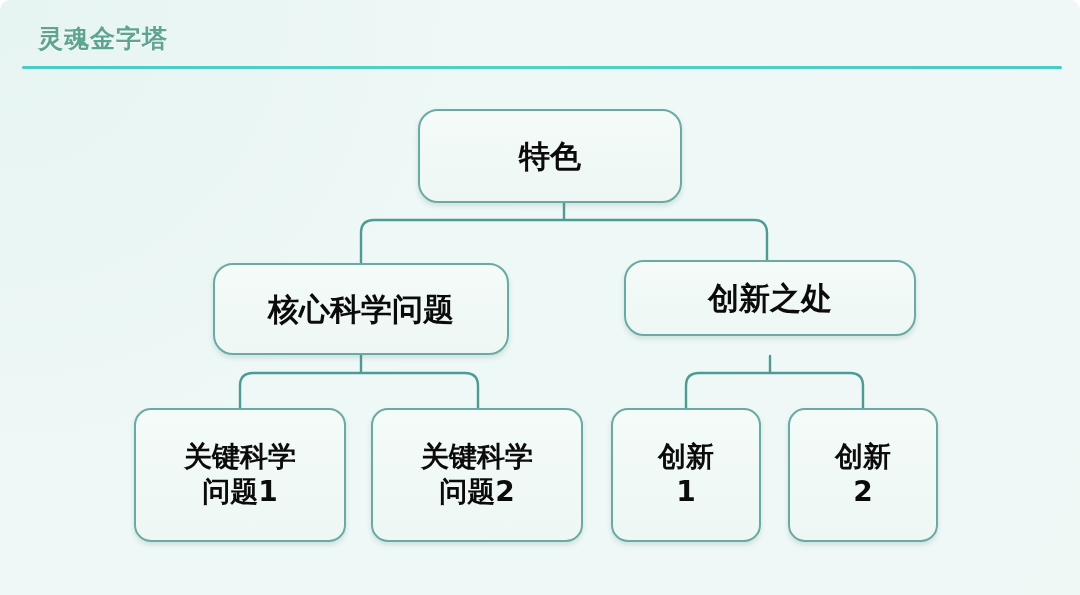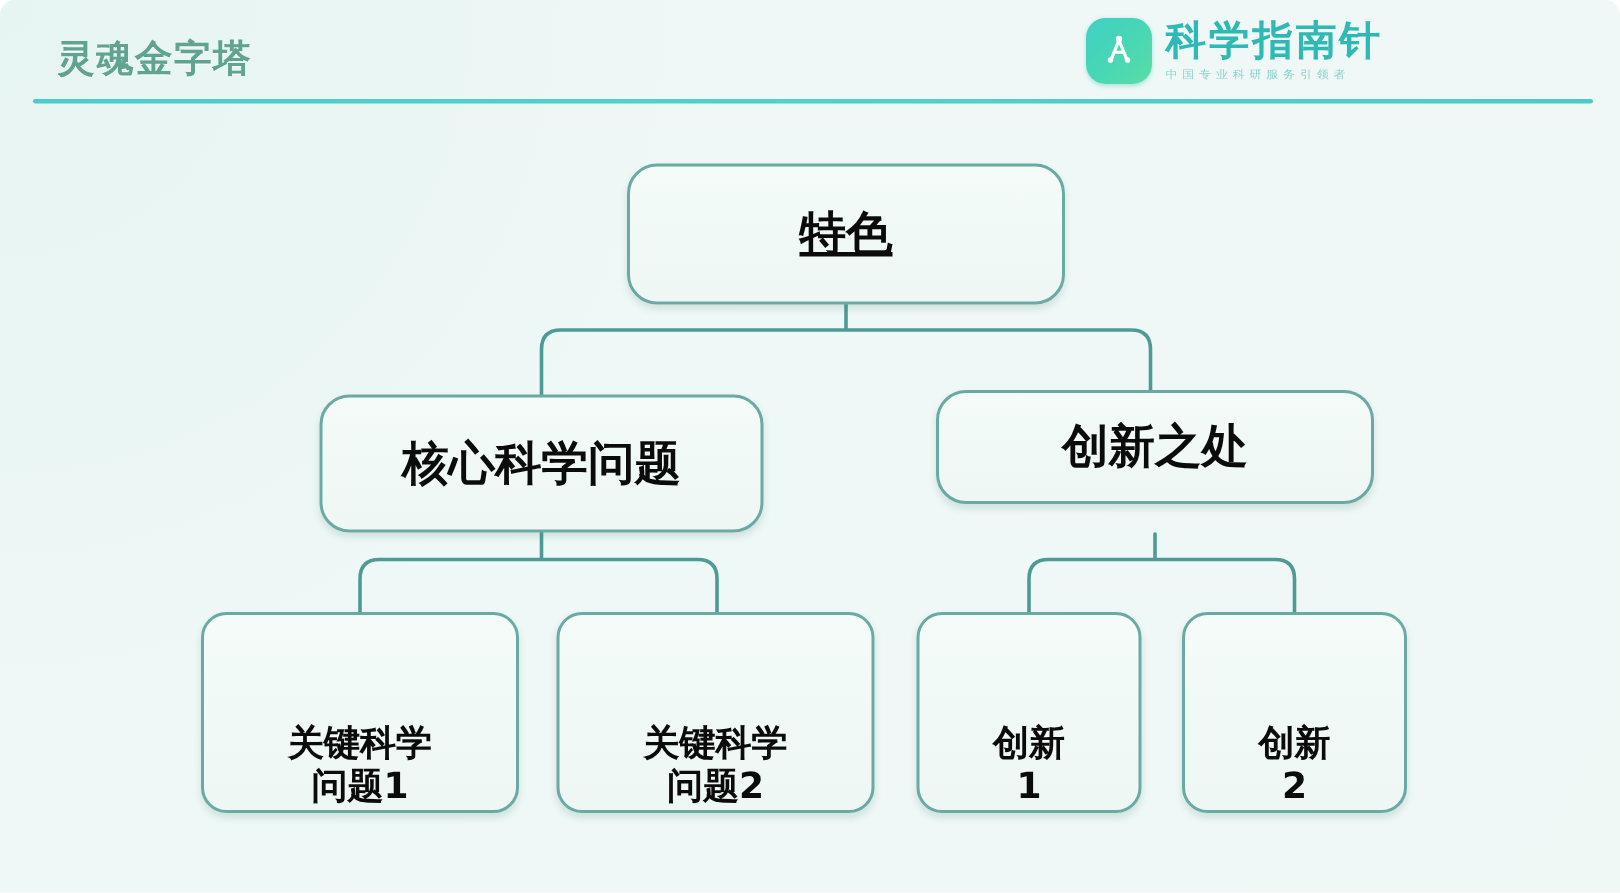--- a/index.html
+++ b/index.html
@@ -129,59 +129,41 @@
     font-weight: 600;
   }
   .node .label {
     display: block;
     line-height: 1.24;
     white-space: pre-line;
   }
 
   .level-1 { font-size: 31px; border-radius: 20px; }
   .level-2 { font-size: 31px; border-radius: 20px; }
-  .level-3 { font-size: 24px; border-radius: 17px; align-items: flex-end; }
-
-  
-  #node-top     { left: 418px; top: 41px;  width: 292px; height: 94px; text-decoration: underline; }
+  .level-3 { font-size: 28px; border-radius: 17px; }
+
+  
+  #node-top     { left: 418px; top: 41px;  width: 264px; height: 94px; }
   #node-core    { left: 213px; top: 195px; width: 296px; height: 92px; }
   #node-innov   { left: 624px; top: 192px; width: 292px; height: 76px; }
   #node-key1    { left: 134px; top: 340px; width: 212px; height: 134px; }
   #node-key2    { left: 371px; top: 340px; width: 212px; height: 134px; }
   #node-inv1    { left: 611px; top: 340px; width: 150px; height: 134px; }
   #node-inv2    { left: 788px; top: 340px; width: 150px; height: 134px; }
 </style>
 </head>
 <body>
 
 <div id="slide">
 
   <div id="header">
     <div id="page-title">灵魂金字塔</div>
 
     <div id="header-rule"></div>
 
-    <div id="brand">
-      <div id="brand-mark">
-        <svg width="26" height="26" viewBox="0 0 32 32" aria-hidden="true">
-          <g fill="none" stroke="#ffffff" stroke-width="2.6" stroke-linecap="round" stroke-linejoin="round">
-            <path d="M16 7 L10 22"></path>
-            <path d="M16 7 L22 22"></path>
-            <path d="M12 17 L20 17"></path>
-          </g>
-          <circle cx="16" cy="6" r="2.6" fill="#ffffff"></circle>
-          <circle cx="9" cy="23.4" r="2.3" fill="#ffffff"></circle>
-          <circle cx="23" cy="23.4" r="2.3" fill="#ffffff"></circle>
-        </svg>
-      </div>
-      <div id="brand-text">
-        <div id="brand-name">科学指南针</div>
-        <div id="brand-slogan">中国专业科研服务引领者</div>
-      </div>
-    </div>
   </div>
 
   <div id="chart">
 
     <svg id="links" viewBox="0 0 1080 527">
       <g fill="none" stroke="#4e9b96" stroke-width="2.4" stroke-linecap="round" stroke-linejoin="round">
 
         <path d="M564 135 L564 152
                  M361 195 L361 165 Q361 152 374 152
                  L754 152 Q767 152 767 165 L767 192"></path>

